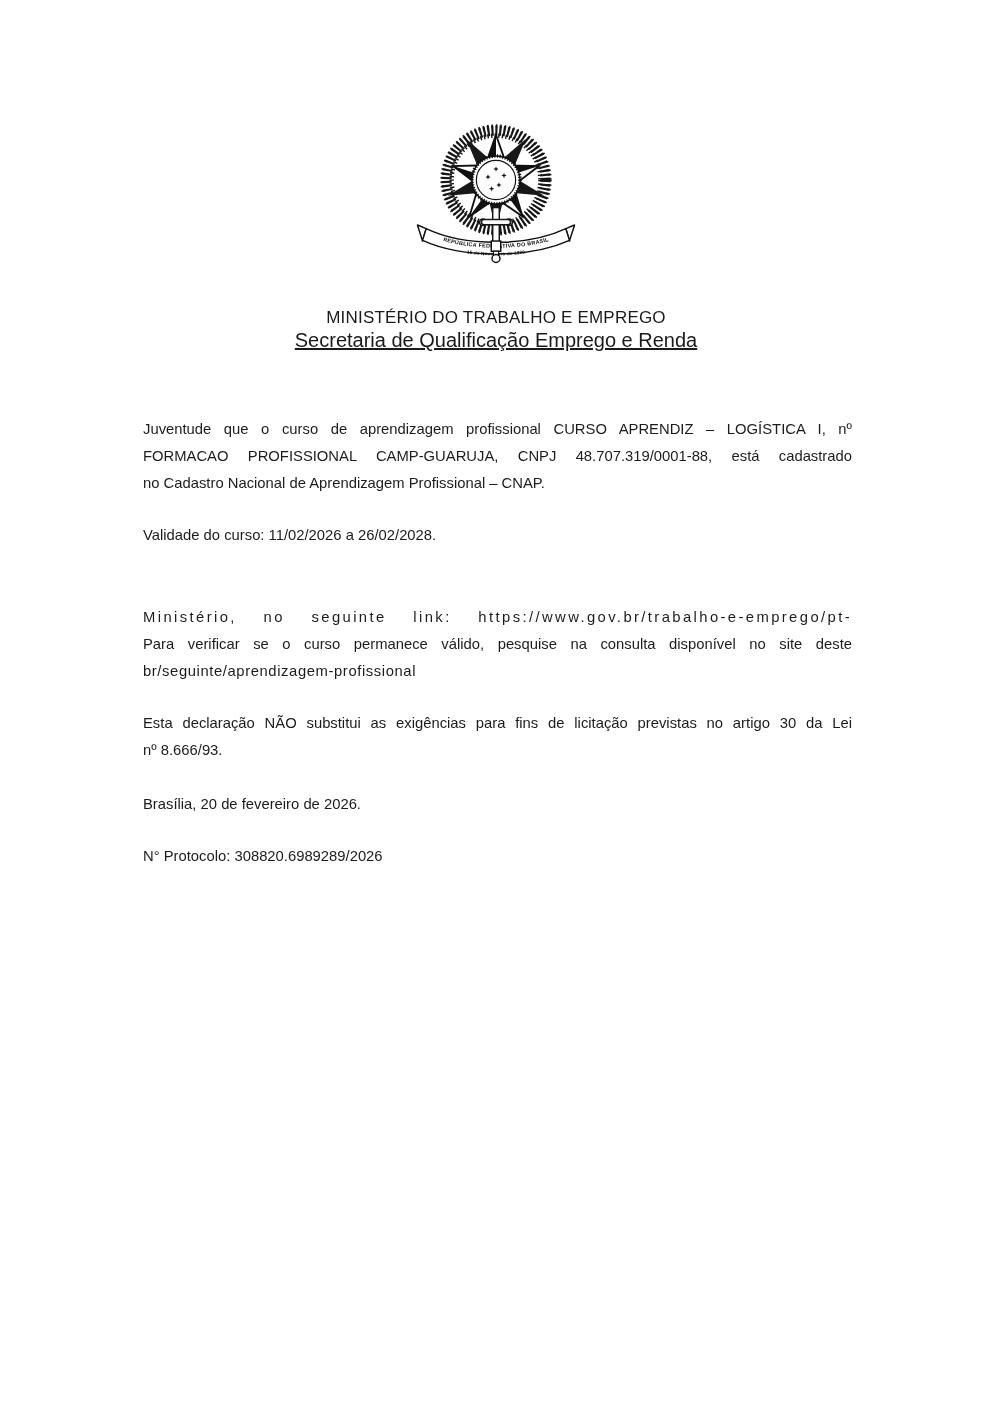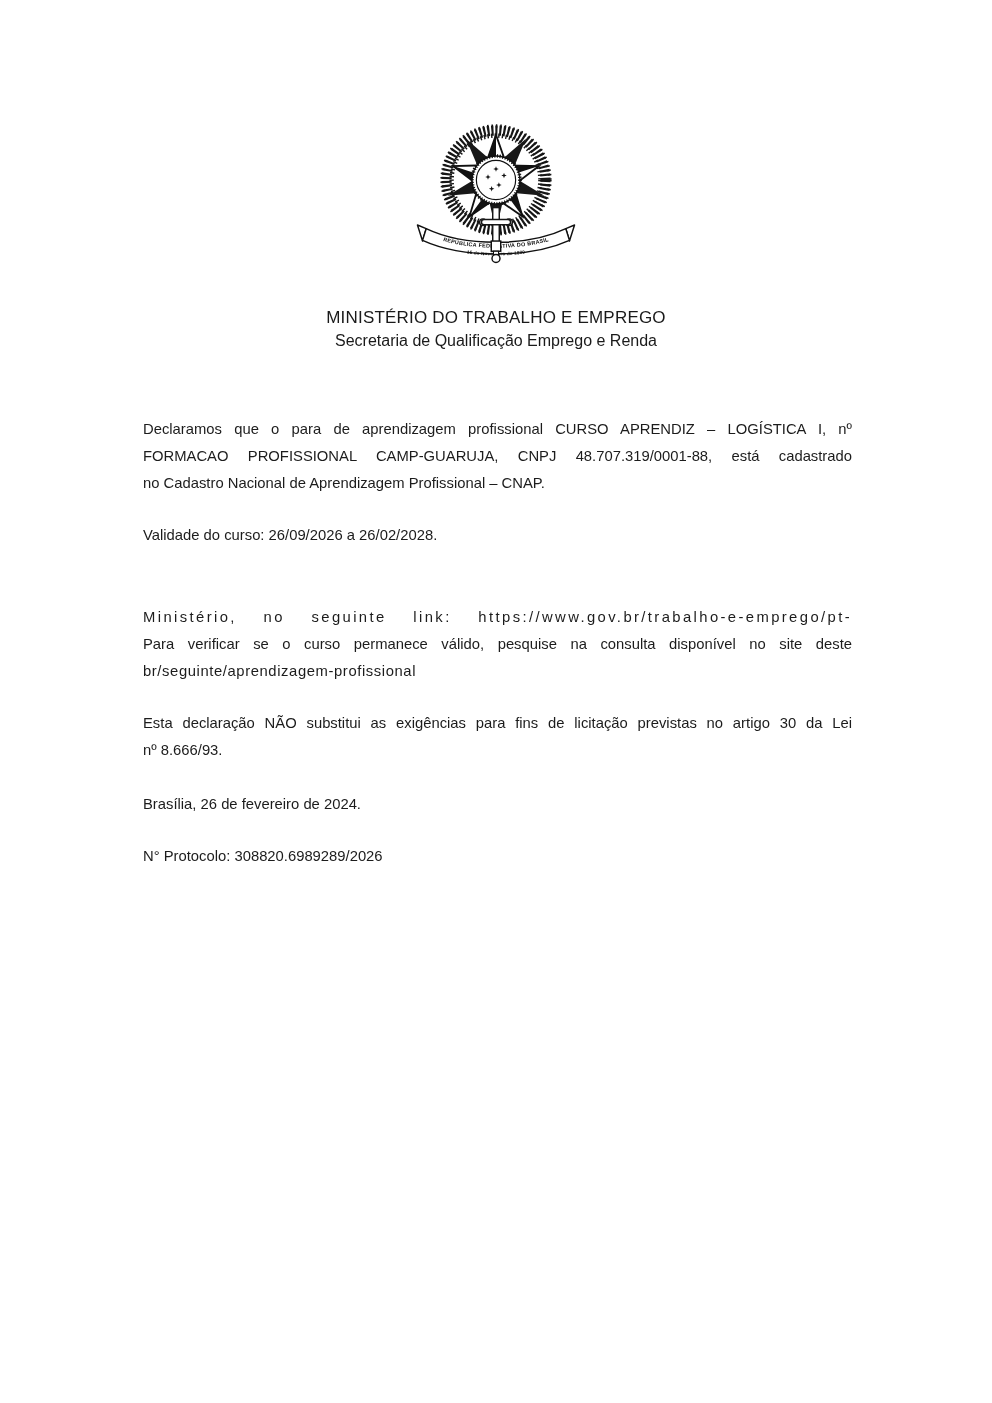--- a/index.html
+++ b/index.html
@@ -16,23 +16,24 @@
   .doc-header { padding-top: 123px; text-align: center; }
   .emblem-svg { display: block; margin: 0 auto; }
   .ministry {
     margin-top: 40px;
     font-size: 17px;
     line-height: 23px;
     letter-spacing: 0.2px;
     color: #1a1a1a;
   }
   .secretariat {
-    font-size: 16px;
+    font-size: 20px;
     line-height: 23px;
     color: #1a1a1a;
+    text-decoration: underline;
   }
   .doc-title {
     margin-top: 61px;
     text-align: center;
     font-size: 15.5px;
     font-weight: 400;
     line-height: 18px;
     letter-spacing: 0.4px;
     color: #1a1a1a;
   }
@@ -129,42 +130,42 @@
     </svg>
 
     <div class="ministry">MINISTÉRIO DO TRABALHO E EMPREGO</div>
     <div class="secretariat">Secretaria de Qualificação Emprego e Renda</div>
   </header>
 
 
   <main class="doc-body">
 
     <p class="para first">
-      <span class="jline">Declaramos que o para de aprendizagem profissional CURSO APRENDIZ – LOGÍSTICA I, nº</span>
+      <span class="jline">Juventude que o curso de aprendizagem profissional CURSO APRENDIZ – LOGÍSTICA I, nº</span>
       <span class="jline">FORMACAO PROFISSIONAL CAMP-GUARUJA, CNPJ 48.707.319/0001-88, está cadastrado</span>
       <span class="jline last">no Cadastro Nacional de Aprendizagem Profissional – CNAP.</span>
     </p>
 
     <p class="para gap-sm">
-      <span class="line">Validade do curso: 26/09/2026 a 26/02/2028.</span>
+      <span class="line">Validade do curso: 11/02/2026 a 26/02/2028.</span>
     </p>
 
     <p class="para gap2">
       <span class="jline spread">Ministério, no seguinte link: https://www.gov.br/trabalho-e-emprego/pt-</span>
       <span class="jline">Para verificar se o curso permanece válido, pesquise na consulta disponível no site deste</span>
       <span class="jline last spread-sm">br/seguinte/aprendizagem-profissional</span>
     </p>
 
     <p class="para gap-sm">
       <span class="jline">Esta declaração NÃO substitui as exigências para fins de licitação previstas no artigo 30 da Lei</span>
       <span class="jline last">nº 8.666/93.</span>
     </p>
 
     <p class="para gap-md">
-      <span class="line">Brasília, 26 de fevereiro de 2024.</span>
+      <span class="line">Brasília, 20 de fevereiro de 2026.</span>
     </p>
 
 
     <p class="para gap-sm">
       <span class="line">N° Protocolo: 308820.6989289/2026</span>
     </p>
 
   </main>
 </div>
 

